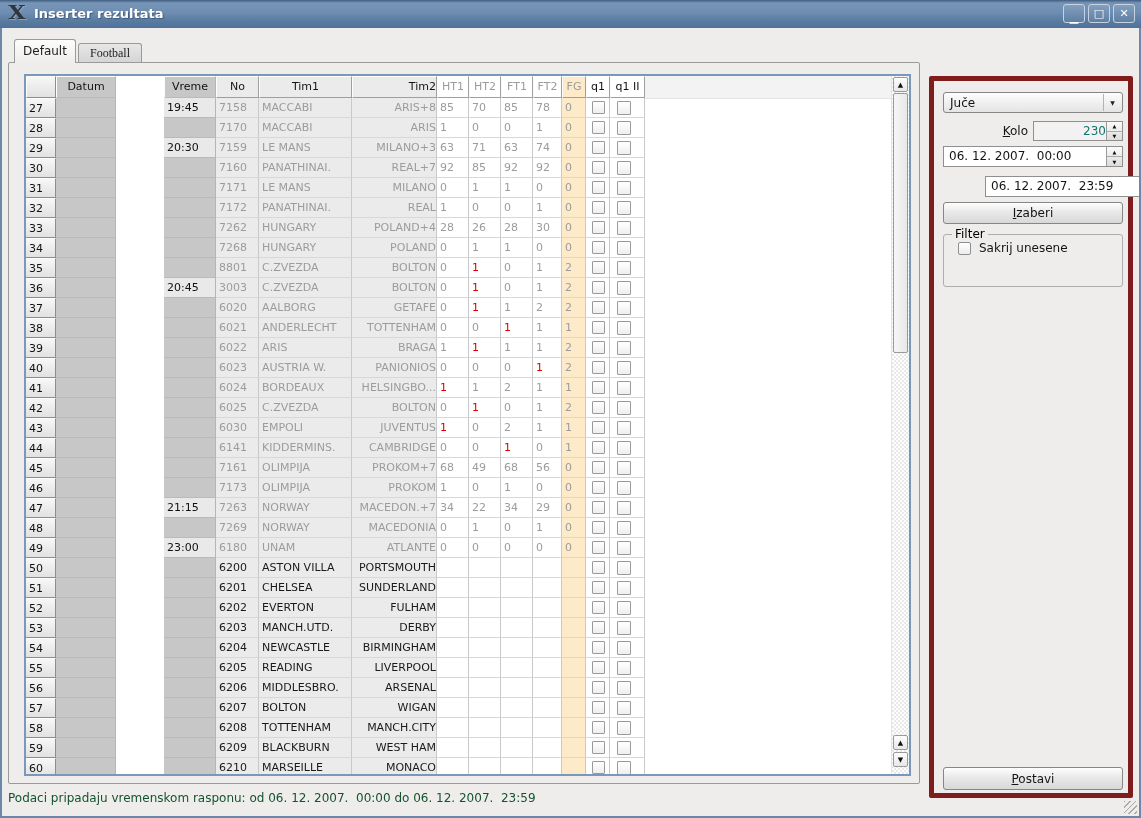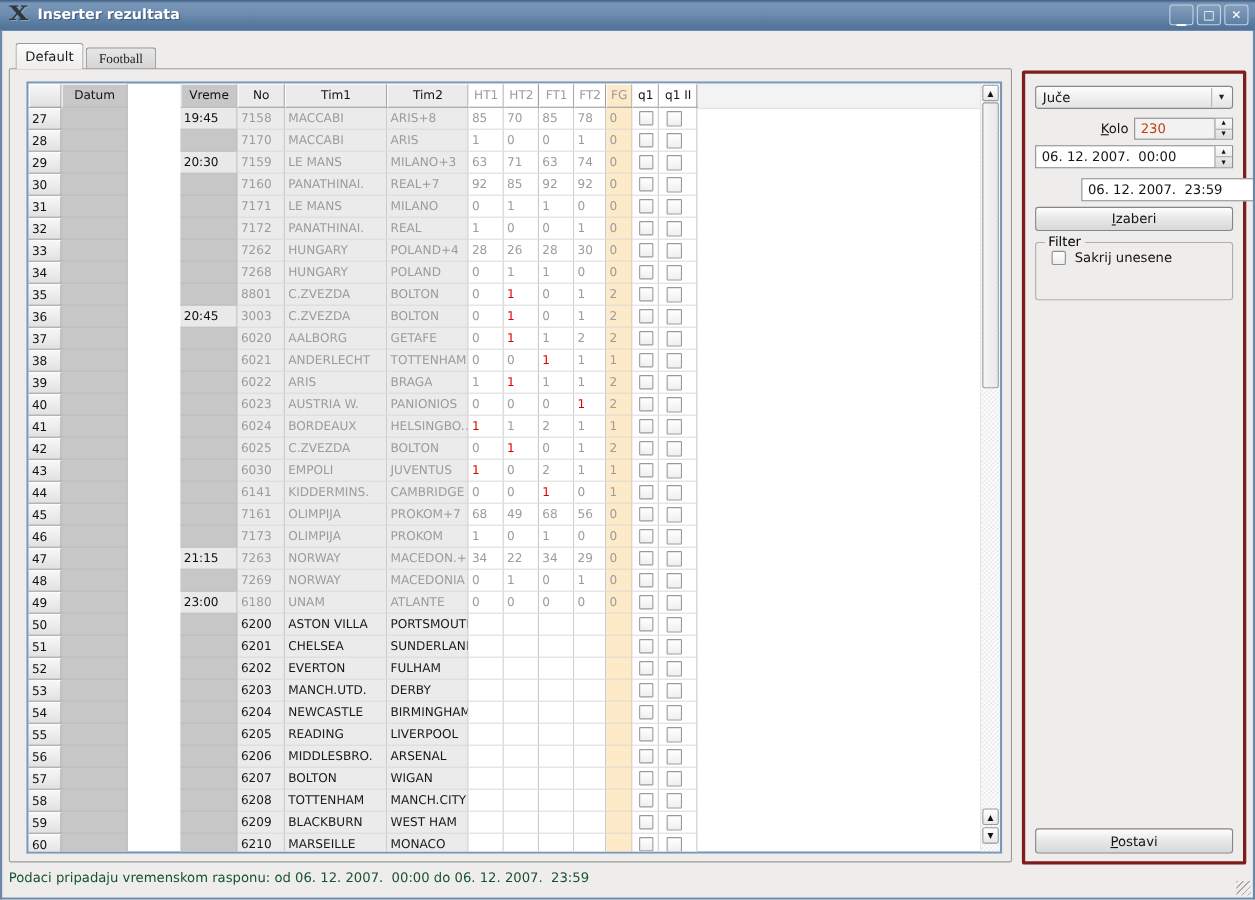--- a/index.html
+++ b/index.html
@@ -24,43 +24,43 @@
   
   .tab{position:absolute;box-sizing:border-box;border:1px solid #9a9a9a;border-bottom:none;
     border-radius:3px 3px 0 0;font-size:12px;color:#1d1d1d;text-align:center;}
   .tab.active{left:14px;top:39px;width:62px;height:24px;line-height:23px;z-index:3;
     background:linear-gradient(#fcfcfc,#eeedeb);}
   .tab.inactive{left:78px;top:43px;width:64px;height:20px;line-height:19px;z-index:1;
     background:linear-gradient(#e7e7e7,#d4d4d4);font-family:Liberation Serif, serif;}
   
   .page-frame{position:absolute;left:8px;top:62px;width:912px;height:722px;box-sizing:border-box;
     border:1px solid #9a9a9a;border-radius:2px;background:#eeedeb;z-index:2;}
-  .side-frame{position:absolute;left:929px;top:64px;width:204px;height:722px;box-sizing:border-box;
-    border:3px solid #7f1d1d;border-radius:2px;background:#eeedeb;z-index:2;}
+  .side-frame{position:absolute;left:929px;top:76px;width:204px;height:722px;box-sizing:border-box;
+    border:5px solid #7f1d1d;border-radius:2px;background:#eeedeb;z-index:2;}
   
   .table-wrap{position:absolute;left:24px;top:74px;width:887px;height:702px;box-sizing:border-box;
     border:2px solid #7a98ba;background:#fff;overflow:hidden;z-index:4;}
   .thead{position:absolute;left:0;top:0;height:22px;display:flex;z-index:2;}
   .thead-ext{position:absolute;left:571px;top:0;right:17px;height:22px;background:#f3f3f3;
     border-bottom:1px solid #e2e2e2;}
   .th{box-sizing:border-box;height:22px;line-height:20px;text-align:center;font-size:11px;color:#141414;
     background:linear-gradient(#fafafa,#dcdcdc);border-right:1px solid #9f9f9f;border-bottom:1px solid #9f9f9f;
     border-top:1px solid #fff;border-left:1px solid #fdfdfd;}
   .tbody{position:absolute;left:0;top:22px;}
   .tr{display:flex;height:20px;}
   .td{box-sizing:border-box;height:20px;line-height:19px;font-size:11px;padding-left:3px;
     border-right:1px solid #c9c9c9;border-bottom:1px solid #d8d8d8;overflow:hidden;white-space:nowrap;}
   .c0{width:30px;background:linear-gradient(#f7f7f7,#e1e1e1);border-right:1px solid #8d8d8d;
       border-bottom:1px solid #8d8d8d;border-top:1px solid #fcfcfc;color:#111;}
   .c1{width:60px;background:#c7c7c7;border-right-color:#b5b5b5;border-bottom-color:#bababa;}
   .c2{width:52px;background:#c7c7c7;border-right-color:#b5b5b5;border-bottom-color:#bababa;color:#111;margin-left:48px;}
   .c2.filled{background:#e9e9e9;}
   .c3{width:43px;background:#ebebeb;}
   .c4{width:93px;background:#ebebeb;}
-  .c5{width:74px;background:#ebebeb;}
+  .c5{width:85px;background:#ebebeb;text-align:right;}
   .c6,.c7,.c8{width:32px;background:#fff;color:#9c9c9c;}
   .c9{width:29px;background:#fff;color:#9c9c9c;}
   .c10{width:24px;background:#fdeac9;color:#9c9c9c;}
   .c11{width:24px;background:#fff;}
   .c12{width:35px;background:#fff;}
   .tr .c3,.tr .c4,.tr .c5{color:#1a1a1a;}
   .tr.gray .c3,.tr.gray .c4,.tr.gray .c5{color:#9c9c9c;}
   .td.red{color:#e00000;}
   .cbq{display:inline-block;width:11px;height:11px;box-sizing:content-box;margin:3px 0 0 3px;
     border:1px solid #9a9a9a;border-radius:1px;background:linear-gradient(#ffffff,#efefef);}
@@ -85,21 +85,21 @@
   .combo-text{flex:1;font-size:12px;padding-left:6px;color:#141414;}
   .combo-btn{width:17px;height:17px;margin-right:1px;display:flex;align-items:center;justify-content:center;
     font-size:6px;color:#222;border-left:1px solid #b3b3b3;}
   .kolo-label{position:absolute;left:0;top:43px;width:94px;text-align:right;font-size:12px;color:#141414;}
   .spin{box-sizing:border-box;border:1px solid #8f8f8f;background:#fff;display:flex;position:absolute;}
   .spin.kolo{left:99px;top:40px;width:90px;height:20px;background:#f2f2f2;}
   .spin.date1{left:9px;top:65px;width:180px;height:21px;}
   .spin.date2{left:9px;top:95px;width:180px;height:21px;margin-left:42px;}
   .spin-text{flex:1;font-size:12px;line-height:18px;padding-left:5px;color:#141414;
     white-space:pre;overflow:hidden;}
-  .spin.kolo .spin-text{color:#c2410c;}
+  .spin.kolo .spin-text{color:#0f766e;margin-left:44px;}
   .steppers{width:15px;display:flex;flex-direction:column;border-left:1px solid #9a9a9a;
     background:linear-gradient(#fbfbfb,#dcdcdc);}
   .step{flex:1;display:flex;align-items:center;justify-content:center;font-size:5px;color:#111;}
   .step:first-child{border-bottom:1px solid #ababab;}
   .button{position:absolute;box-sizing:border-box;border:1px solid #868686;border-radius:3px;
     background:linear-gradient(#fefefe,#e9e9e9 45%,#d8d8d8);font-size:12px;color:#141414;
     display:flex;align-items:center;justify-content:center;}
   .button.izaberi{left:9px;top:121px;width:180px;height:22px;}
   .button.postavi{left:9px;top:686px;width:180px;height:23px;}
   fieldset.filter{position:absolute;left:9px;top:146px;width:180px;height:60px;box-sizing:border-box;

